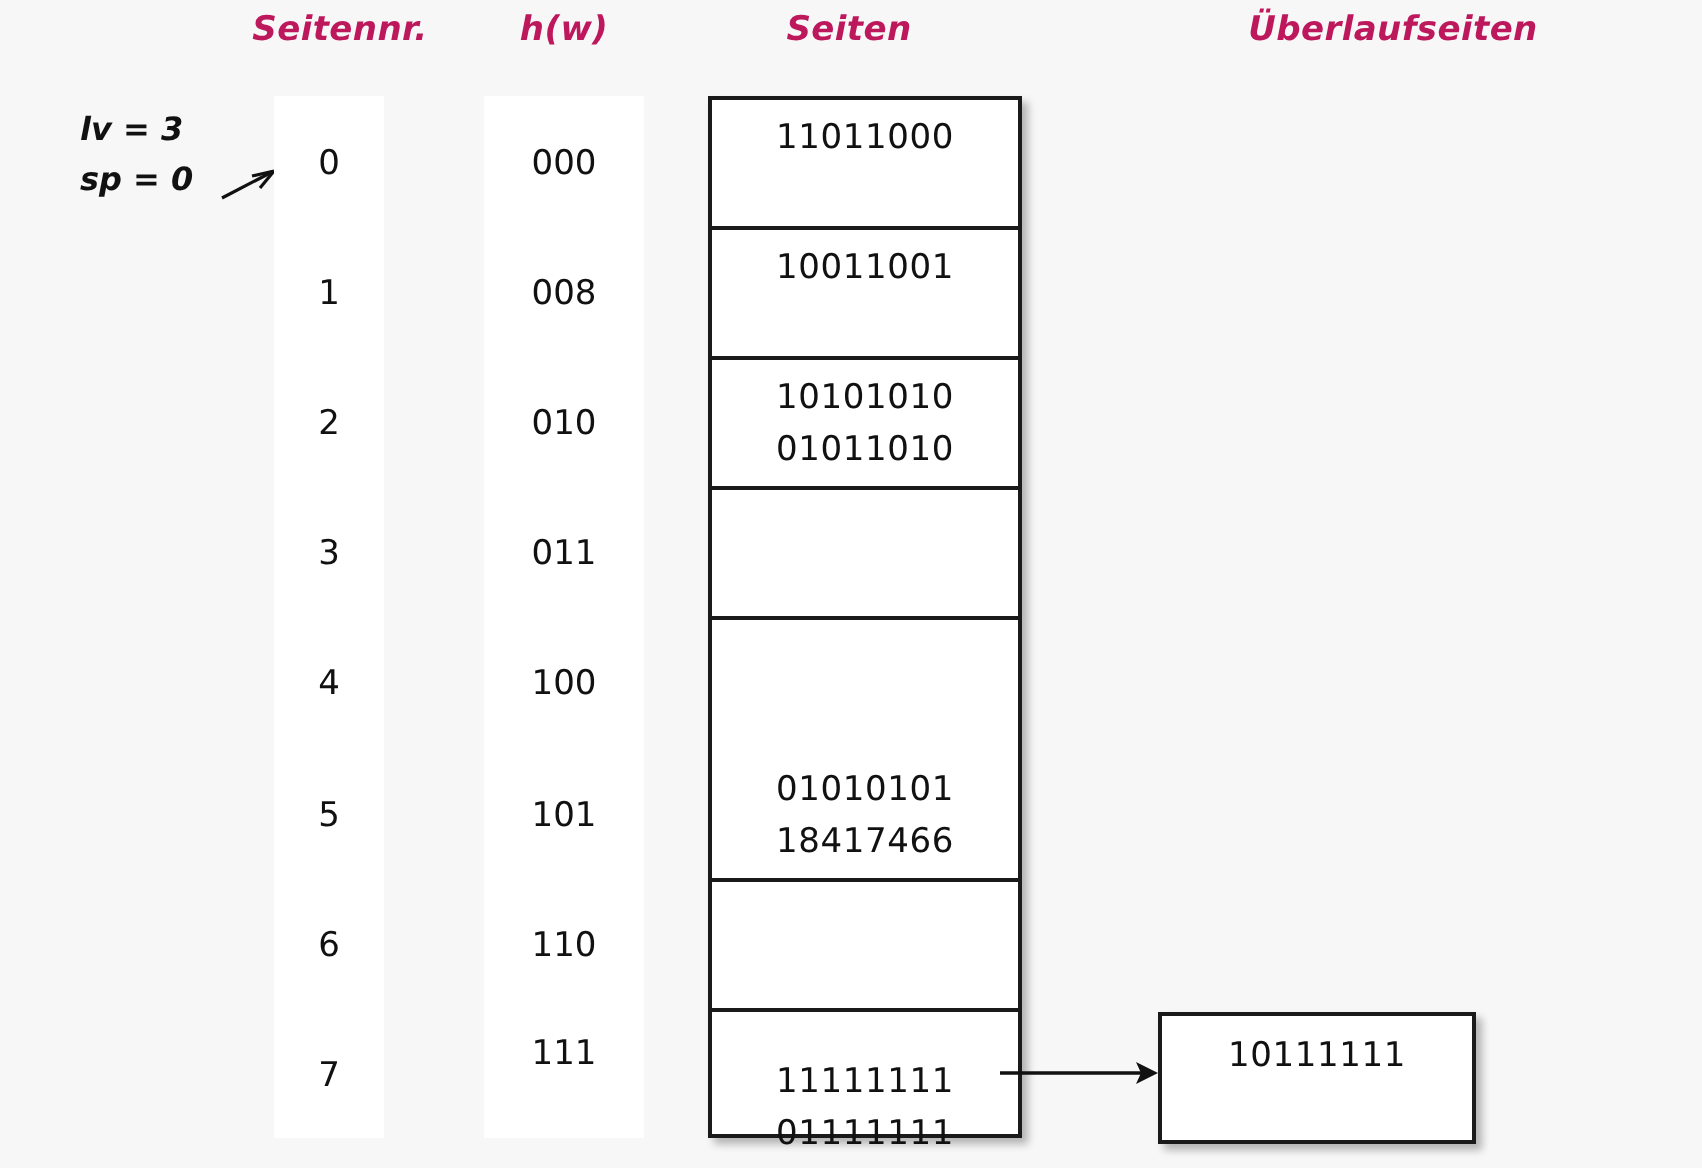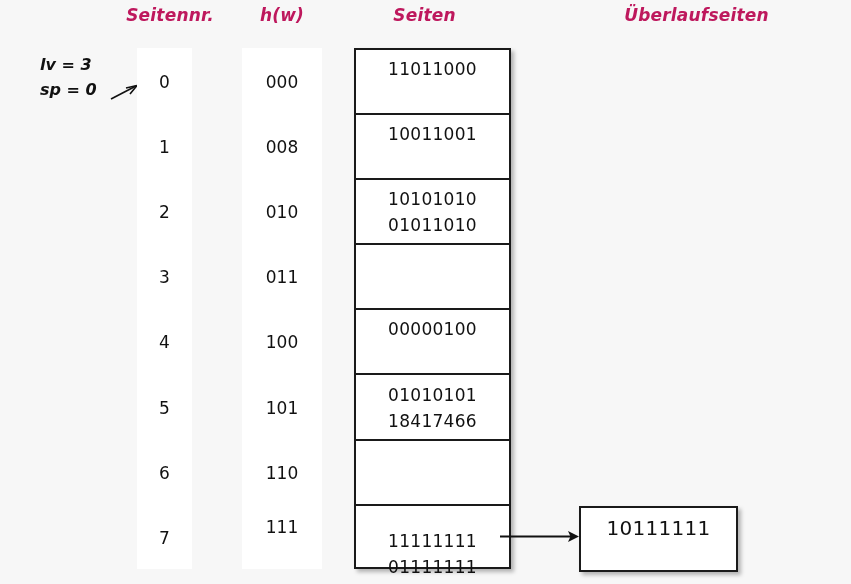--- a/index.html
+++ b/index.html
@@ -124,21 +124,21 @@
     border: 2px solid #1a1a1a;
     box-sizing: border-box;
     box-shadow: 3px 3px 4px rgba(0,0,0,0.28);
     display: flex;
     flex-direction: column;
     align-items: center;
     justify-content: flex-start;
     padding-top: 7px;
   }
   #overflow-box .line {
-    font-size: 20px;
+    font-size: 17px;
     line-height: 26px;
     letter-spacing: 0.3px;
     white-space: nowrap;
   }
 
   
   #overflow-arrow {
     position: absolute;
     left: 500px;
     top: 524px;
@@ -171,23 +171,20 @@
       <div class="line">11011000</div>
     </div>
     <div class="seiten-row" style="top: 65.1px;">
       <div class="line">10011001</div>
     </div>
     <div class="seiten-row" style="top: 130.2px;">
       <div class="line">10101010</div>
       <div class="line">01011010</div>
     </div>
     <div class="seiten-row" style="top: 195.3px;"></div>
-    <div class="seiten-row" style="top: 260.4px;">
-      <div class="line">00000100</div>
-    </div>
     <div class="seiten-row" style="top: 325.5px;">
       <div class="line">01010101</div>
       <div class="line">18417466</div>
     </div>
     <div class="seiten-row" style="top: 390.6px;"></div>
     <div class="seiten-row last" style="top: 455.7px; margin-top: 16px;">
       <div class="line">11111111</div>
       <div class="line">01111111</div>
     </div>
   </div>

